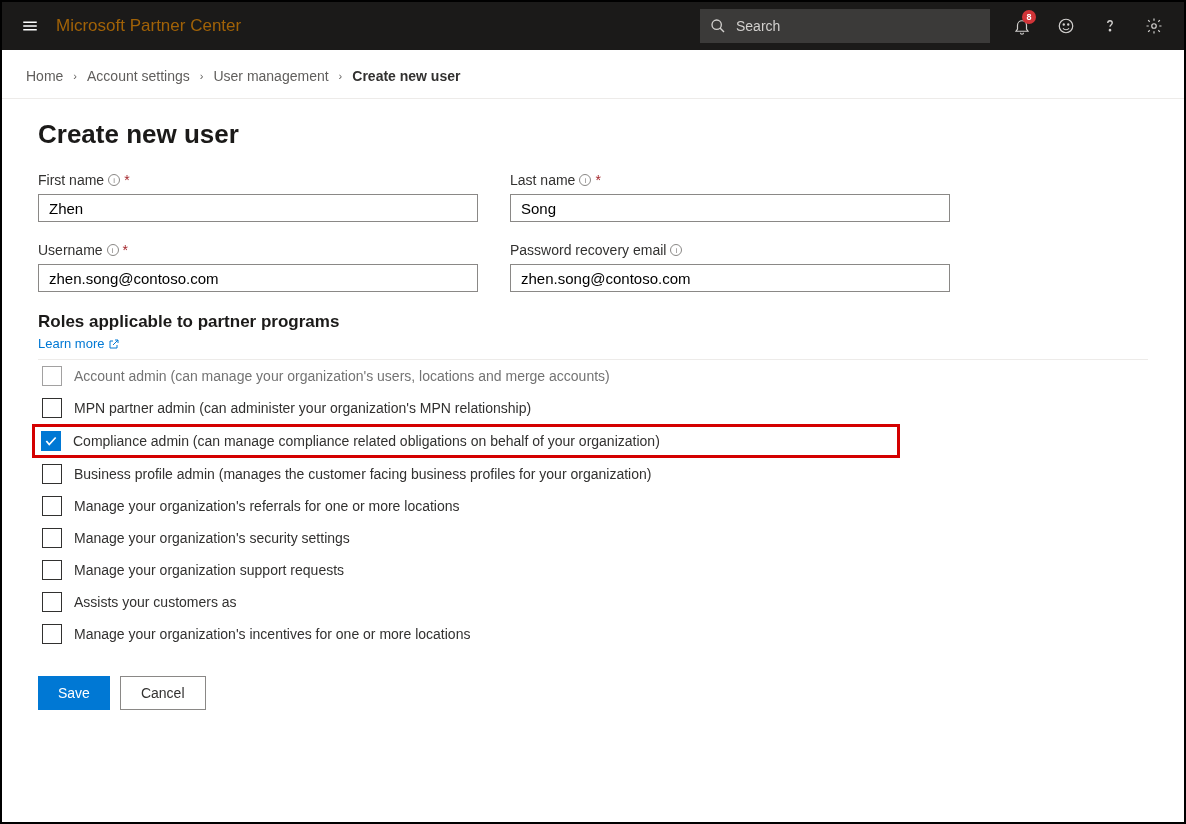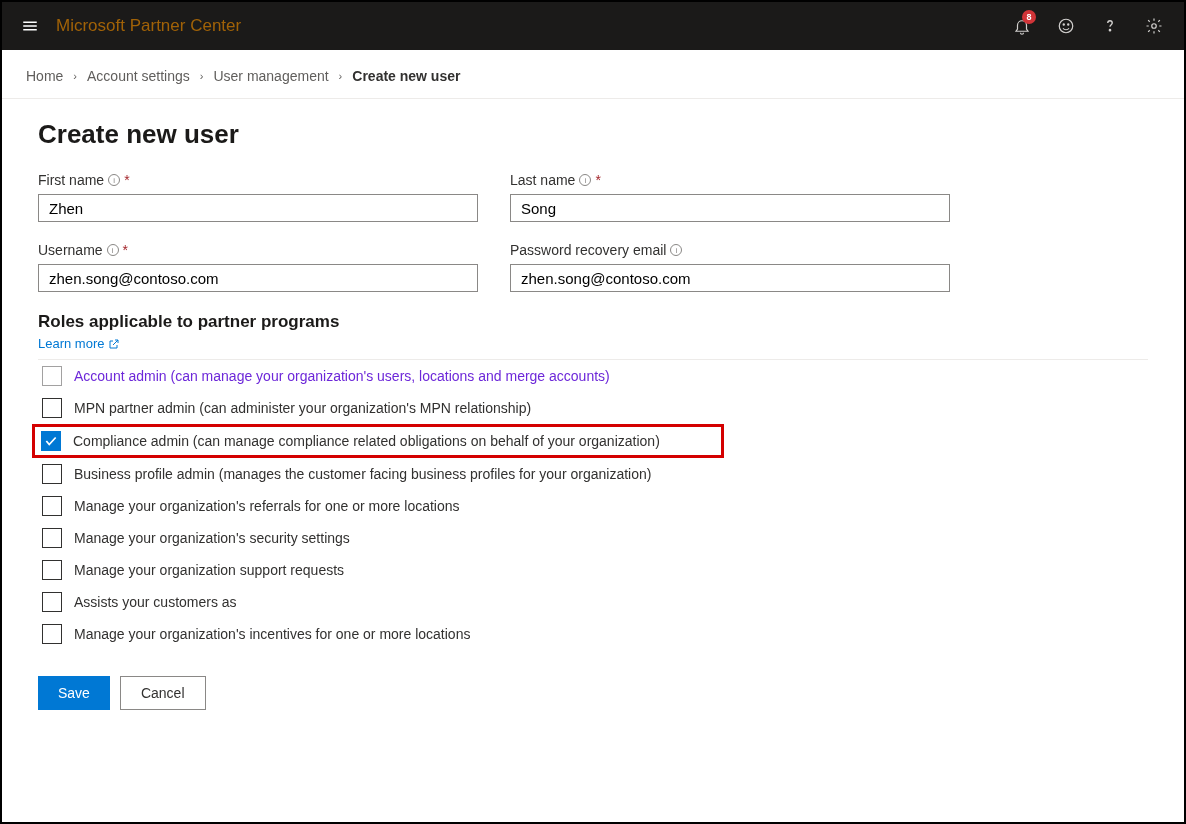--- a/index.html
+++ b/index.html
@@ -149,21 +149,21 @@
     display: flex;
     align-items: center;
     padding: 6px 0 6px 4px;
     gap: 12px;
   }
   .role-row.truncated-top {
     border-top: 1px solid #edebe9;
     color: #a19f9d;
   }
   .role-row.truncated-top .chk { opacity: 0.45; }
-  .role-row.truncated-top .role-label { color: #6d28d9; }
+  .role-row.truncated-top .role-label { color: #737373; }
   .chk {
     width: 20px; height: 20px;
     border: 1px solid #323130;
     flex-shrink: 0;
     cursor: pointer;
     display: flex;
     align-items: center;
     justify-content: center;
     background: #fff;
   }
@@ -172,21 +172,21 @@
     border-color: #0078d4;
   }
   .chk.checked svg { display: block; }
   .chk svg { display: none; width: 14px; height: 14px; }
   .role-label { font-size: 14px; color: #323130; }
   .highlight-row {
     border: 3px solid #d40000;
     margin-left: -6px;
     margin-right: 0;
     padding: 4px 6px;
-    width: 692px;
+    width: 868px;
   }
   .button-row {
     display: flex;
     gap: 10px;
     margin-top: 26px;
   }
   .btn {
     height: 34px;
     padding: 0 20px;
     font-size: 14px;
@@ -201,20 +201,27 @@
 <body>
 
 <div class="header">
   <div class="hamburger">
     <svg viewBox="0 0 24 24" width="18" height="18">
         <path d="M3 6h18v2H3zM3 11h18v2H3zM3 16h18v2H3z"></path>
       </svg>
   </div>
   <div class="app-title">Microsoft Partner Center</div>
   <div class="header-spacer"></div>
+  <div class="search-box">
+    <svg viewBox="0 0 24 24" fill="none" stroke="#d2d0ce" stroke-width="2">
+        <circle cx="10" cy="10" r="7"></circle>
+        <line x1="21" y1="21" x2="15" y2="15"></line>
+      </svg>
+    <input type="text" placeholder="Search" style="">
+  </div>
   <div class="header-icons">
     <div class="header-icon-btn">
       <svg viewBox="0 0 24 24" fill="none" stroke="#d2d0ce" stroke-width="1.6">
           <path d="M18 16v-5a6 6 0 10-12 0v5l-2 3h16l-2-3z"></path>
           <path d="M10 21a2 2 0 004 0"></path>
         </svg>
       <div class="badge">8</div>
     </div>
     <div class="header-icon-btn">
       <svg viewBox="0 0 24 24" fill="none" stroke="#d2d0ce" stroke-width="1.6">

